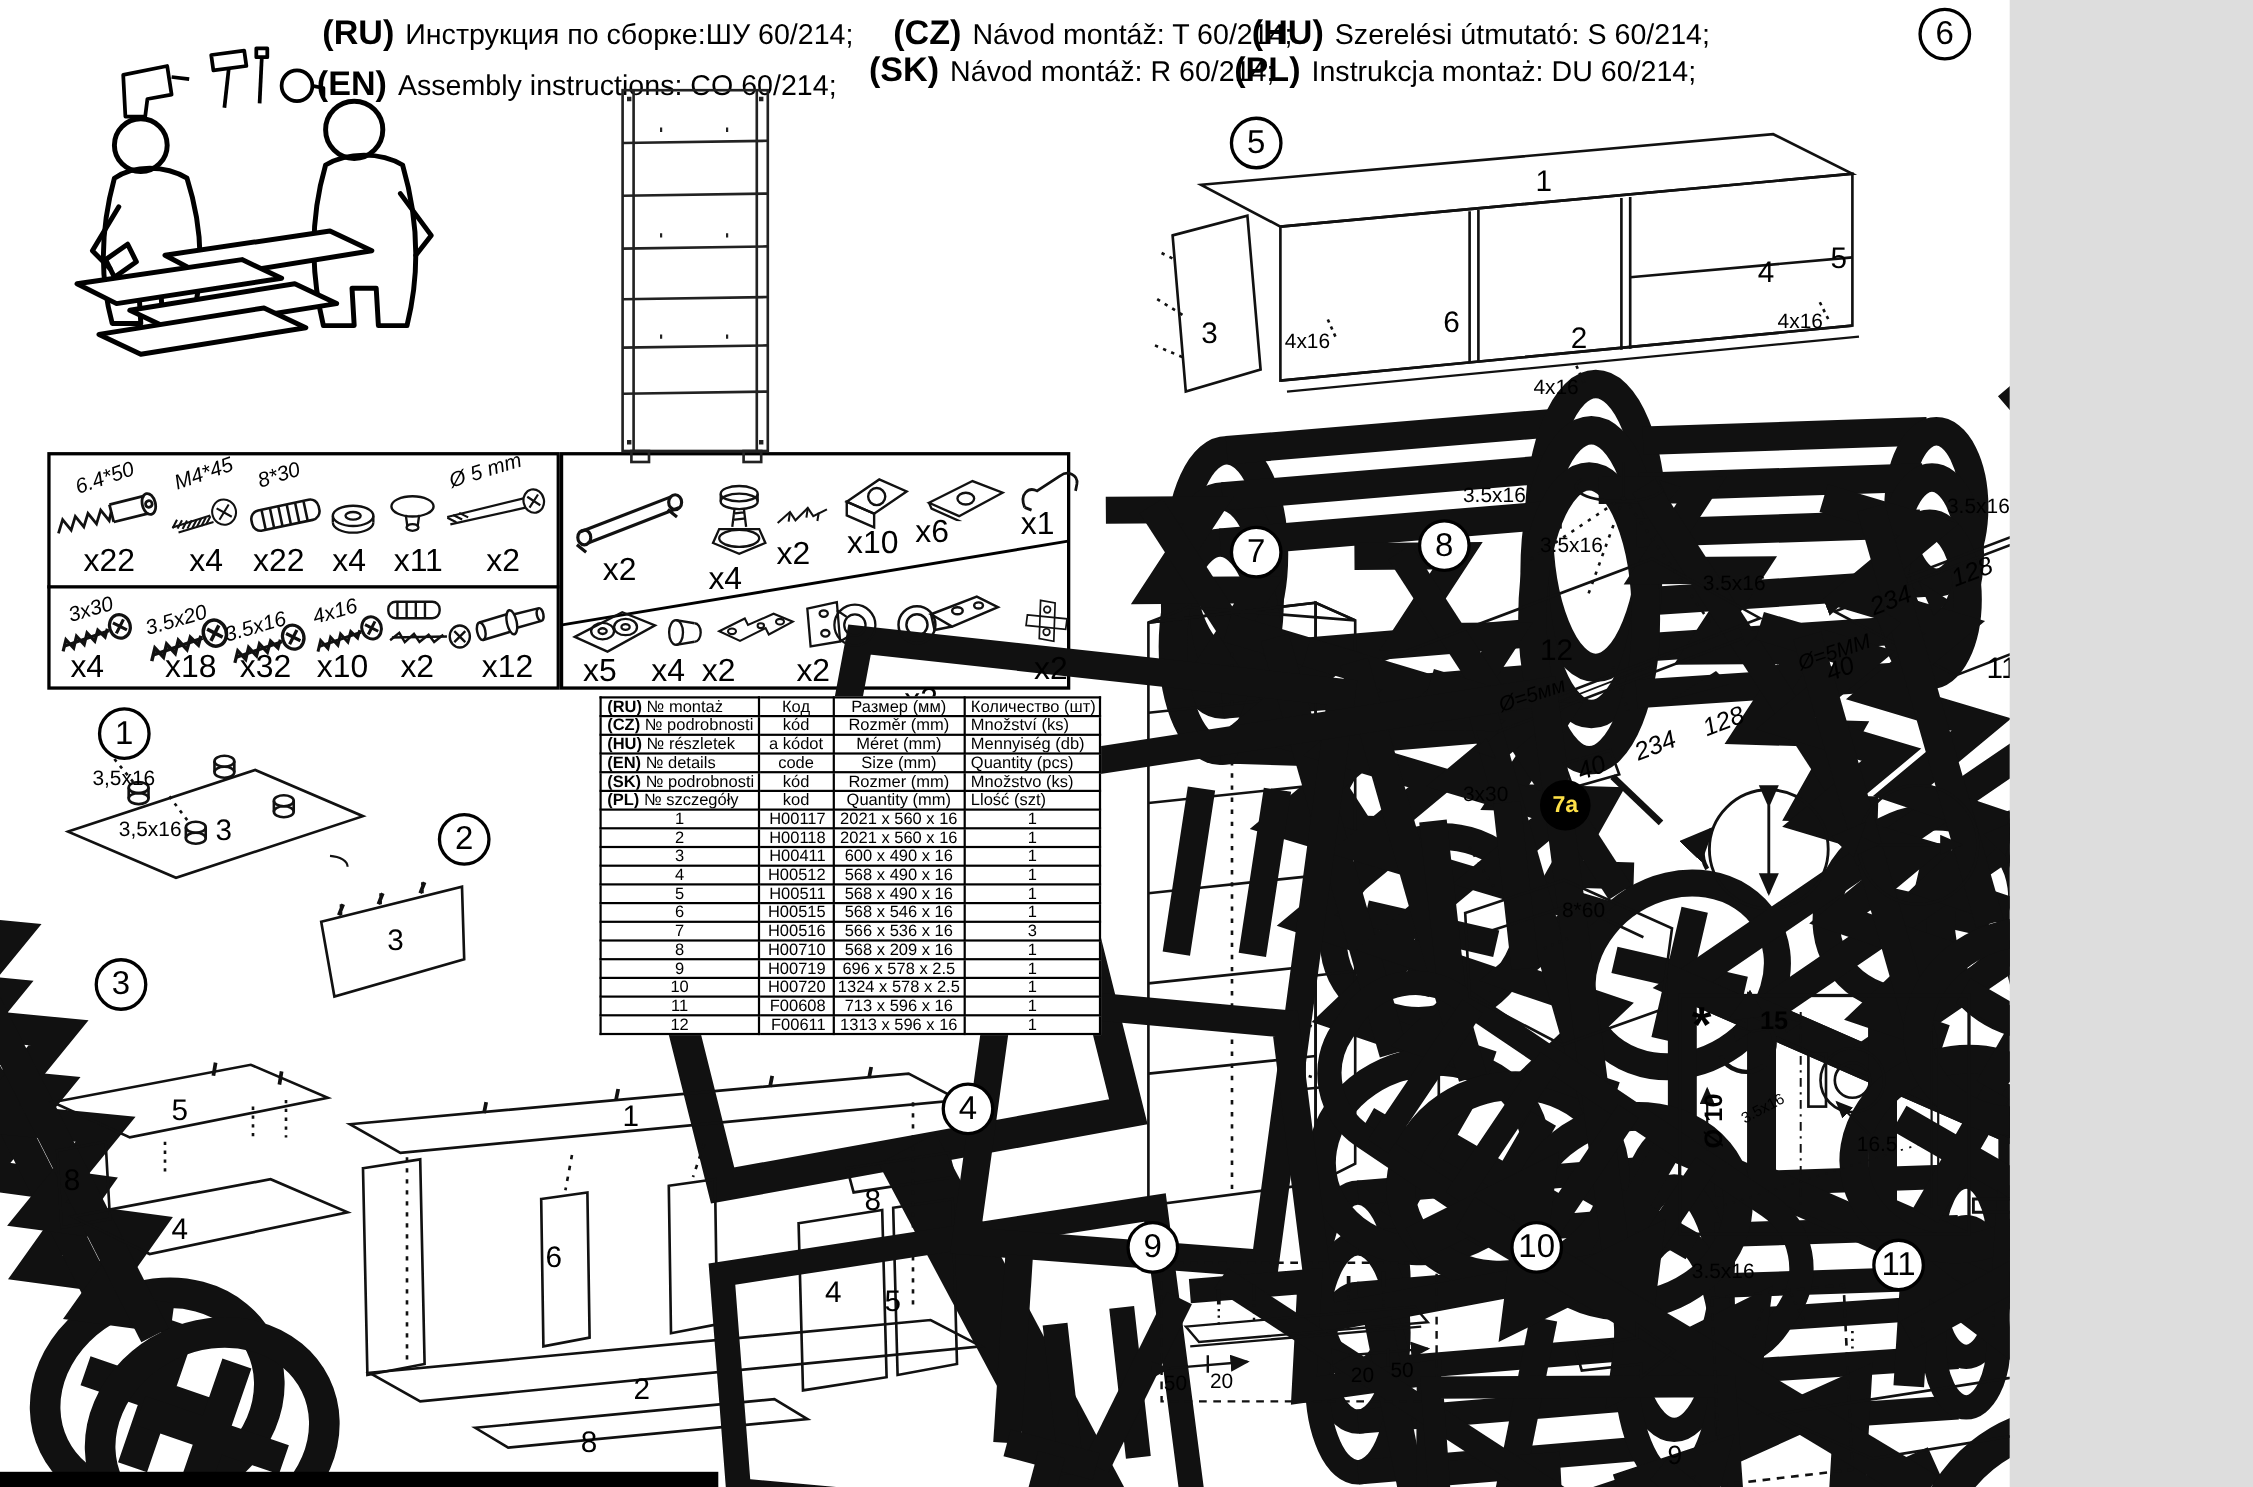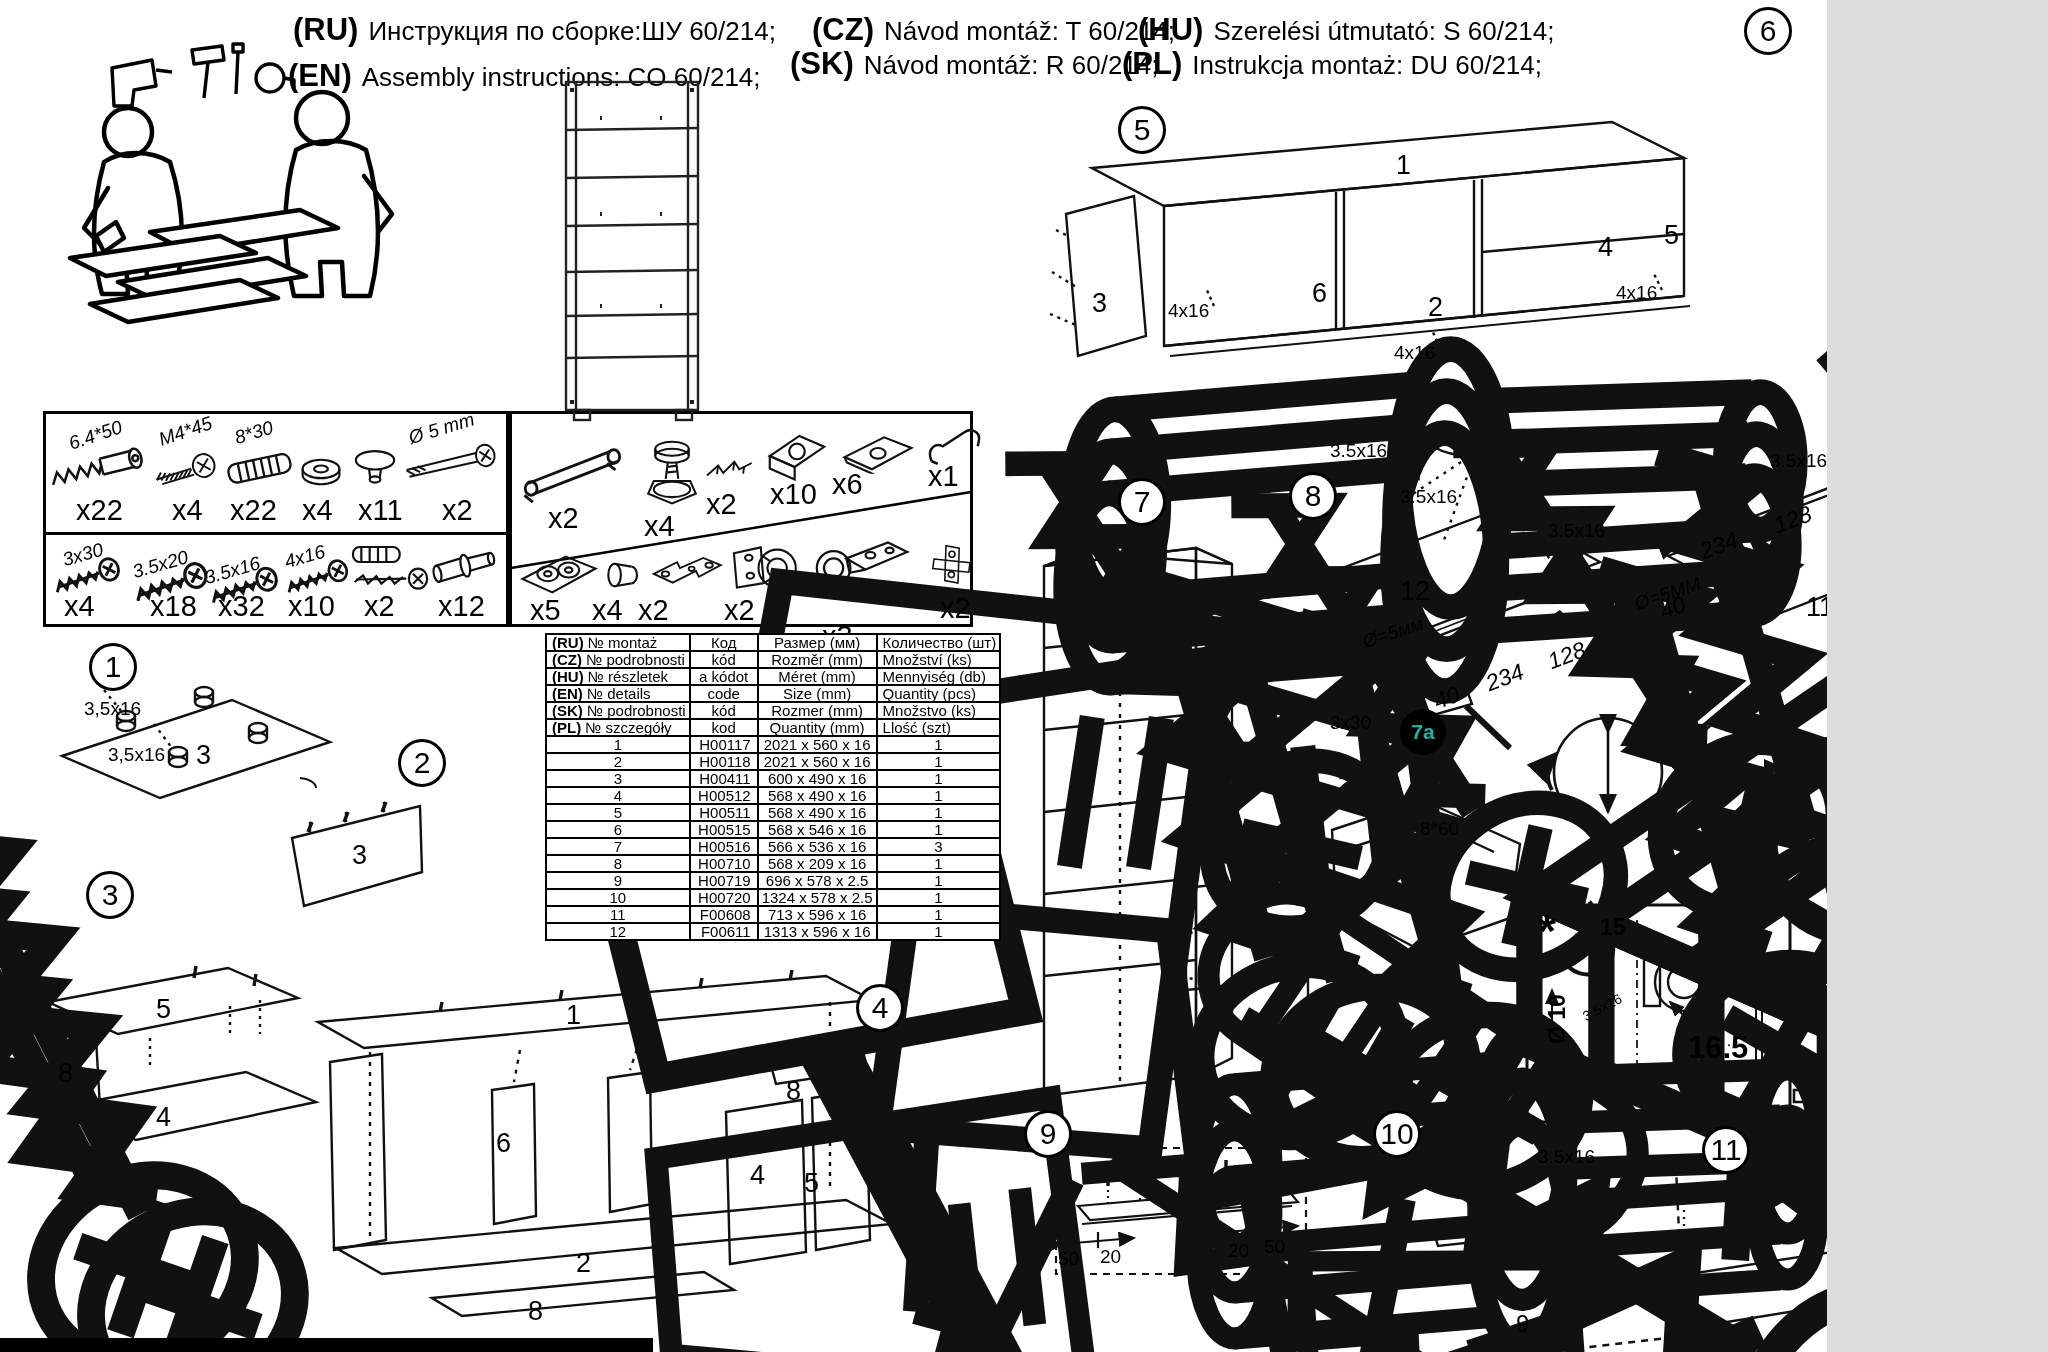--- a/index.html
+++ b/index.html
@@ -5,21 +5,21 @@
   html,body{margin:0;padding:0;background:#ddd;}
   .page{position:relative;width:1827px;height:1352px;background:#fff;
         font-family:"Liberation Sans",sans-serif;color:#000;overflow:hidden;}
   
   .hdr-seg{position:absolute;white-space:nowrap;}
   .hdr-lang{font-weight:bold;font-size:31px;}
   .hdr-txt{font-size:26px;margin-left:10px;}
   
   .step-circle{position:absolute;width:42px;height:42px;border:3px solid #000;border-radius:50%;
     display:flex;align-items:center;justify-content:center;font-size:30px;background:#fff;z-index:5;}
-  .step-circle.dark{background:#000;color:#14b8a6;width:40px;height:40px;font-size:21px;font-weight:bold;}
+  .step-circle.dark{background:#000;color:#fde047;width:40px;height:40px;font-size:21px;font-weight:bold;}
   
   .part-num{position:absolute;font-size:27px;z-index:4;}
   .dim{position:absolute;font-size:19px;white-space:nowrap;z-index:4;}
   .dim.it{font-style:italic;}
   .rot{transform-origin:left top;}
   .star-mark{position:absolute;font-size:46px;font-weight:bold;z-index:4;}
   .page-num{position:absolute;font-size:24px;z-index:4;}
   
   .hw-box{position:absolute;border:3px solid #000;background:#fff;}
   .hw-divider{position:absolute;border-top:3px solid #000;}
@@ -888,19 +888,19 @@
 <div class="dim" style="left:1100px;top:1246px">20</div>
 <div class="dim" style="left:1228px;top:1240px">20</div>
 <div class="dim" style="left:1264px;top:1236px">50</div>
 
 <div class="dim" style="left:1538px;top:1146px">3.5x16</div>
 
 <div class="star-mark" style="left:1538px;top:904px">*</div>
 <div class="dim" style="left:1600px;top:914px;font-size:23px;font-weight:bold">15</div>
 <div class="dim rot" style="left:1544px;top:1044px;transform:rotate(-90deg);font-size:23px;font-weight:bold">Ø 10</div>
 <div class="dim rot" style="left:1580px;top:1010px;transform:rotate(-28deg);font-size:14px">3.5x16</div>
-<div class="dim" style="left:1688px;top:1030px;font-size:31px;font-weight:bold">16.5</div>
+<div class="dim" style="left:1688px;top:1030px;font-size:19px;font-weight:normal">16.5</div>
 
 <div class="page-num" style="left:1516px;top:1310px">9</div>
 
 <div class="black-strip" style="left:0;top:1338px;width:653px;height:14px"></div>
 
 </div>
 
 </body></html>

